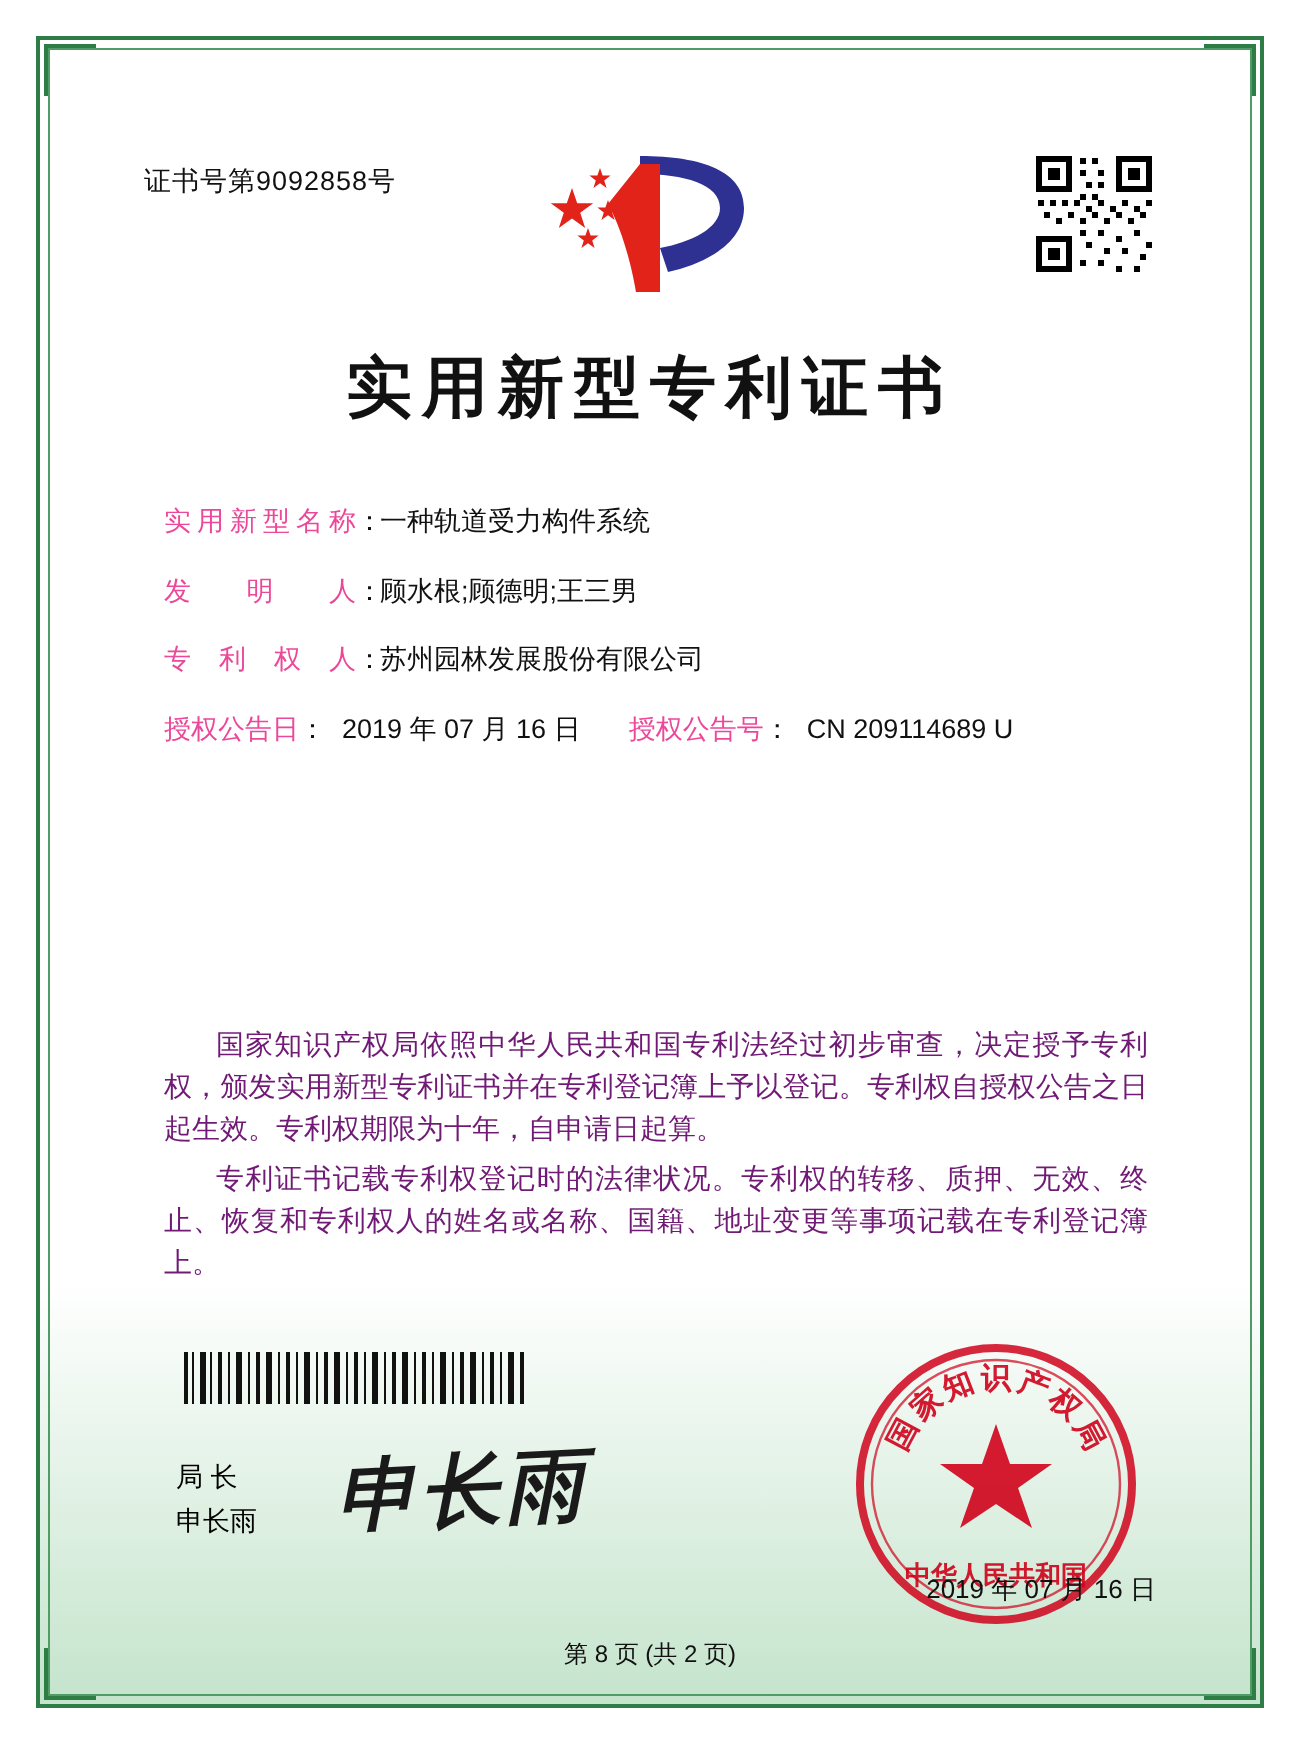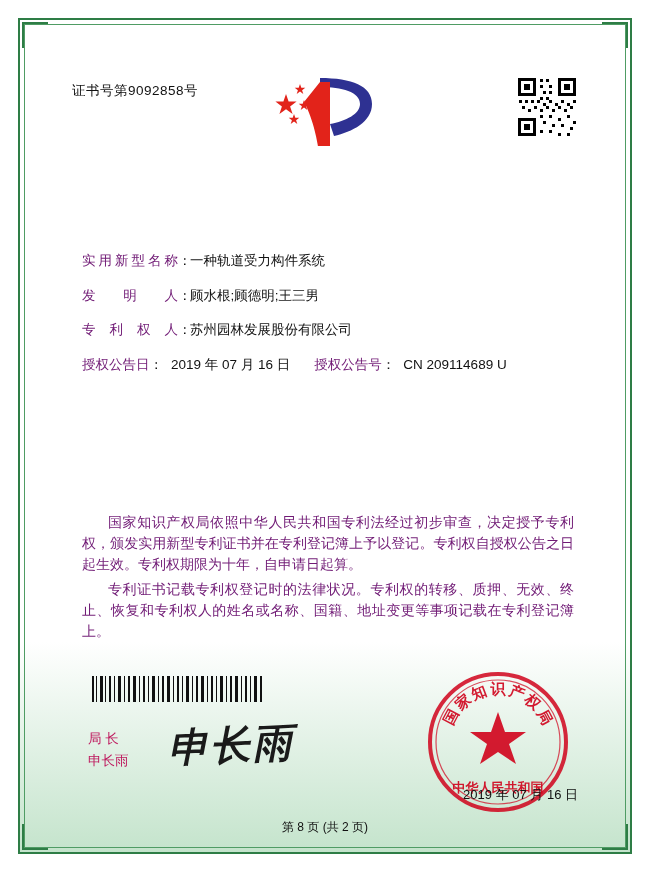--- a/index.html
+++ b/index.html
@@ -116,21 +116,21 @@
   .field-row {
     position: relative;
     margin-bottom: 16.5px;
     font-size: 13.5px;
     color: #111;
     line-height: 18px;
     white-space: nowrap;
   }
   .field-label {
     display: inline-block;
-    color: #701a75;
+    color: #ec4899;
   }
   .label-spread-4 {
     width: 96px;
     display: inline-block;
     text-align: justify;
     text-align-last: justify;
   }
   .field-value {
     display: inline-block;
     margin-left: 8px;
@@ -174,21 +174,21 @@
     top: 676px;
     width: 172px;
     height: 26px;
   }
 
   .signature-block {
     position: absolute;
     left: 88px;
     top: 728px;
     font-size: 13.5px;
-    color: #be185d;
+    color: #000000;
     line-height: 22px;
   }
   .sig-script {
     position: absolute;
     left: 168px;
     top: 718px;
     font-family: "DejaVu Serif", "Liberation Serif", serif;
     font-size: 40px;
     color: #1a1a1a;
     letter-spacing: 2px;
@@ -309,20 +309,21 @@
         <path d="M62 8 L 68 8 L 68 72 L 60 72 Z" fill="#2e3192" opacity="0.0"></path>
         <g fill="#e2231a">
           <polygon points="26,20 28.6,27.6 36.6,27.6 30.1,32.4 32.6,40 26,35.3 19.4,40 21.9,32.4 15.4,27.6 23.4,27.6"></polygon>
           <polygon points="40,10 41.3,13.8 45.3,13.8 42.1,16.2 43.3,20 40,17.6 36.7,20 37.9,16.2 34.7,13.8 38.7,13.8"></polygon>
           <polygon points="44,26 45.3,29.8 49.3,29.8 46.1,32.2 47.3,36 44,33.6 40.7,36 41.9,32.2 38.7,29.8 42.7,29.8"></polygon>
           <polygon points="34,40 35.3,43.8 39.3,43.8 36.1,46.2 37.3,50 34,47.6 30.7,50 31.9,46.2 28.7,43.8 32.7,43.8"></polygon>
         </g>
       </svg>
     </div>
 
+    <div class="title">实用新型专利证书</div>
 
     <div class="fields">
 
       <div class="field-row">
         <span class="field-label label-spread-4">实用新型名称</span><span class="sep">：</span><span class="field-value">一种轨道受力构件系统</span>
       </div>
 
       <div class="field-row">
         <span class="field-label label-spread-4">发明人</span><span class="sep">：</span><span class="field-value">顾水根;顾德明;王三男</span>
       </div>

